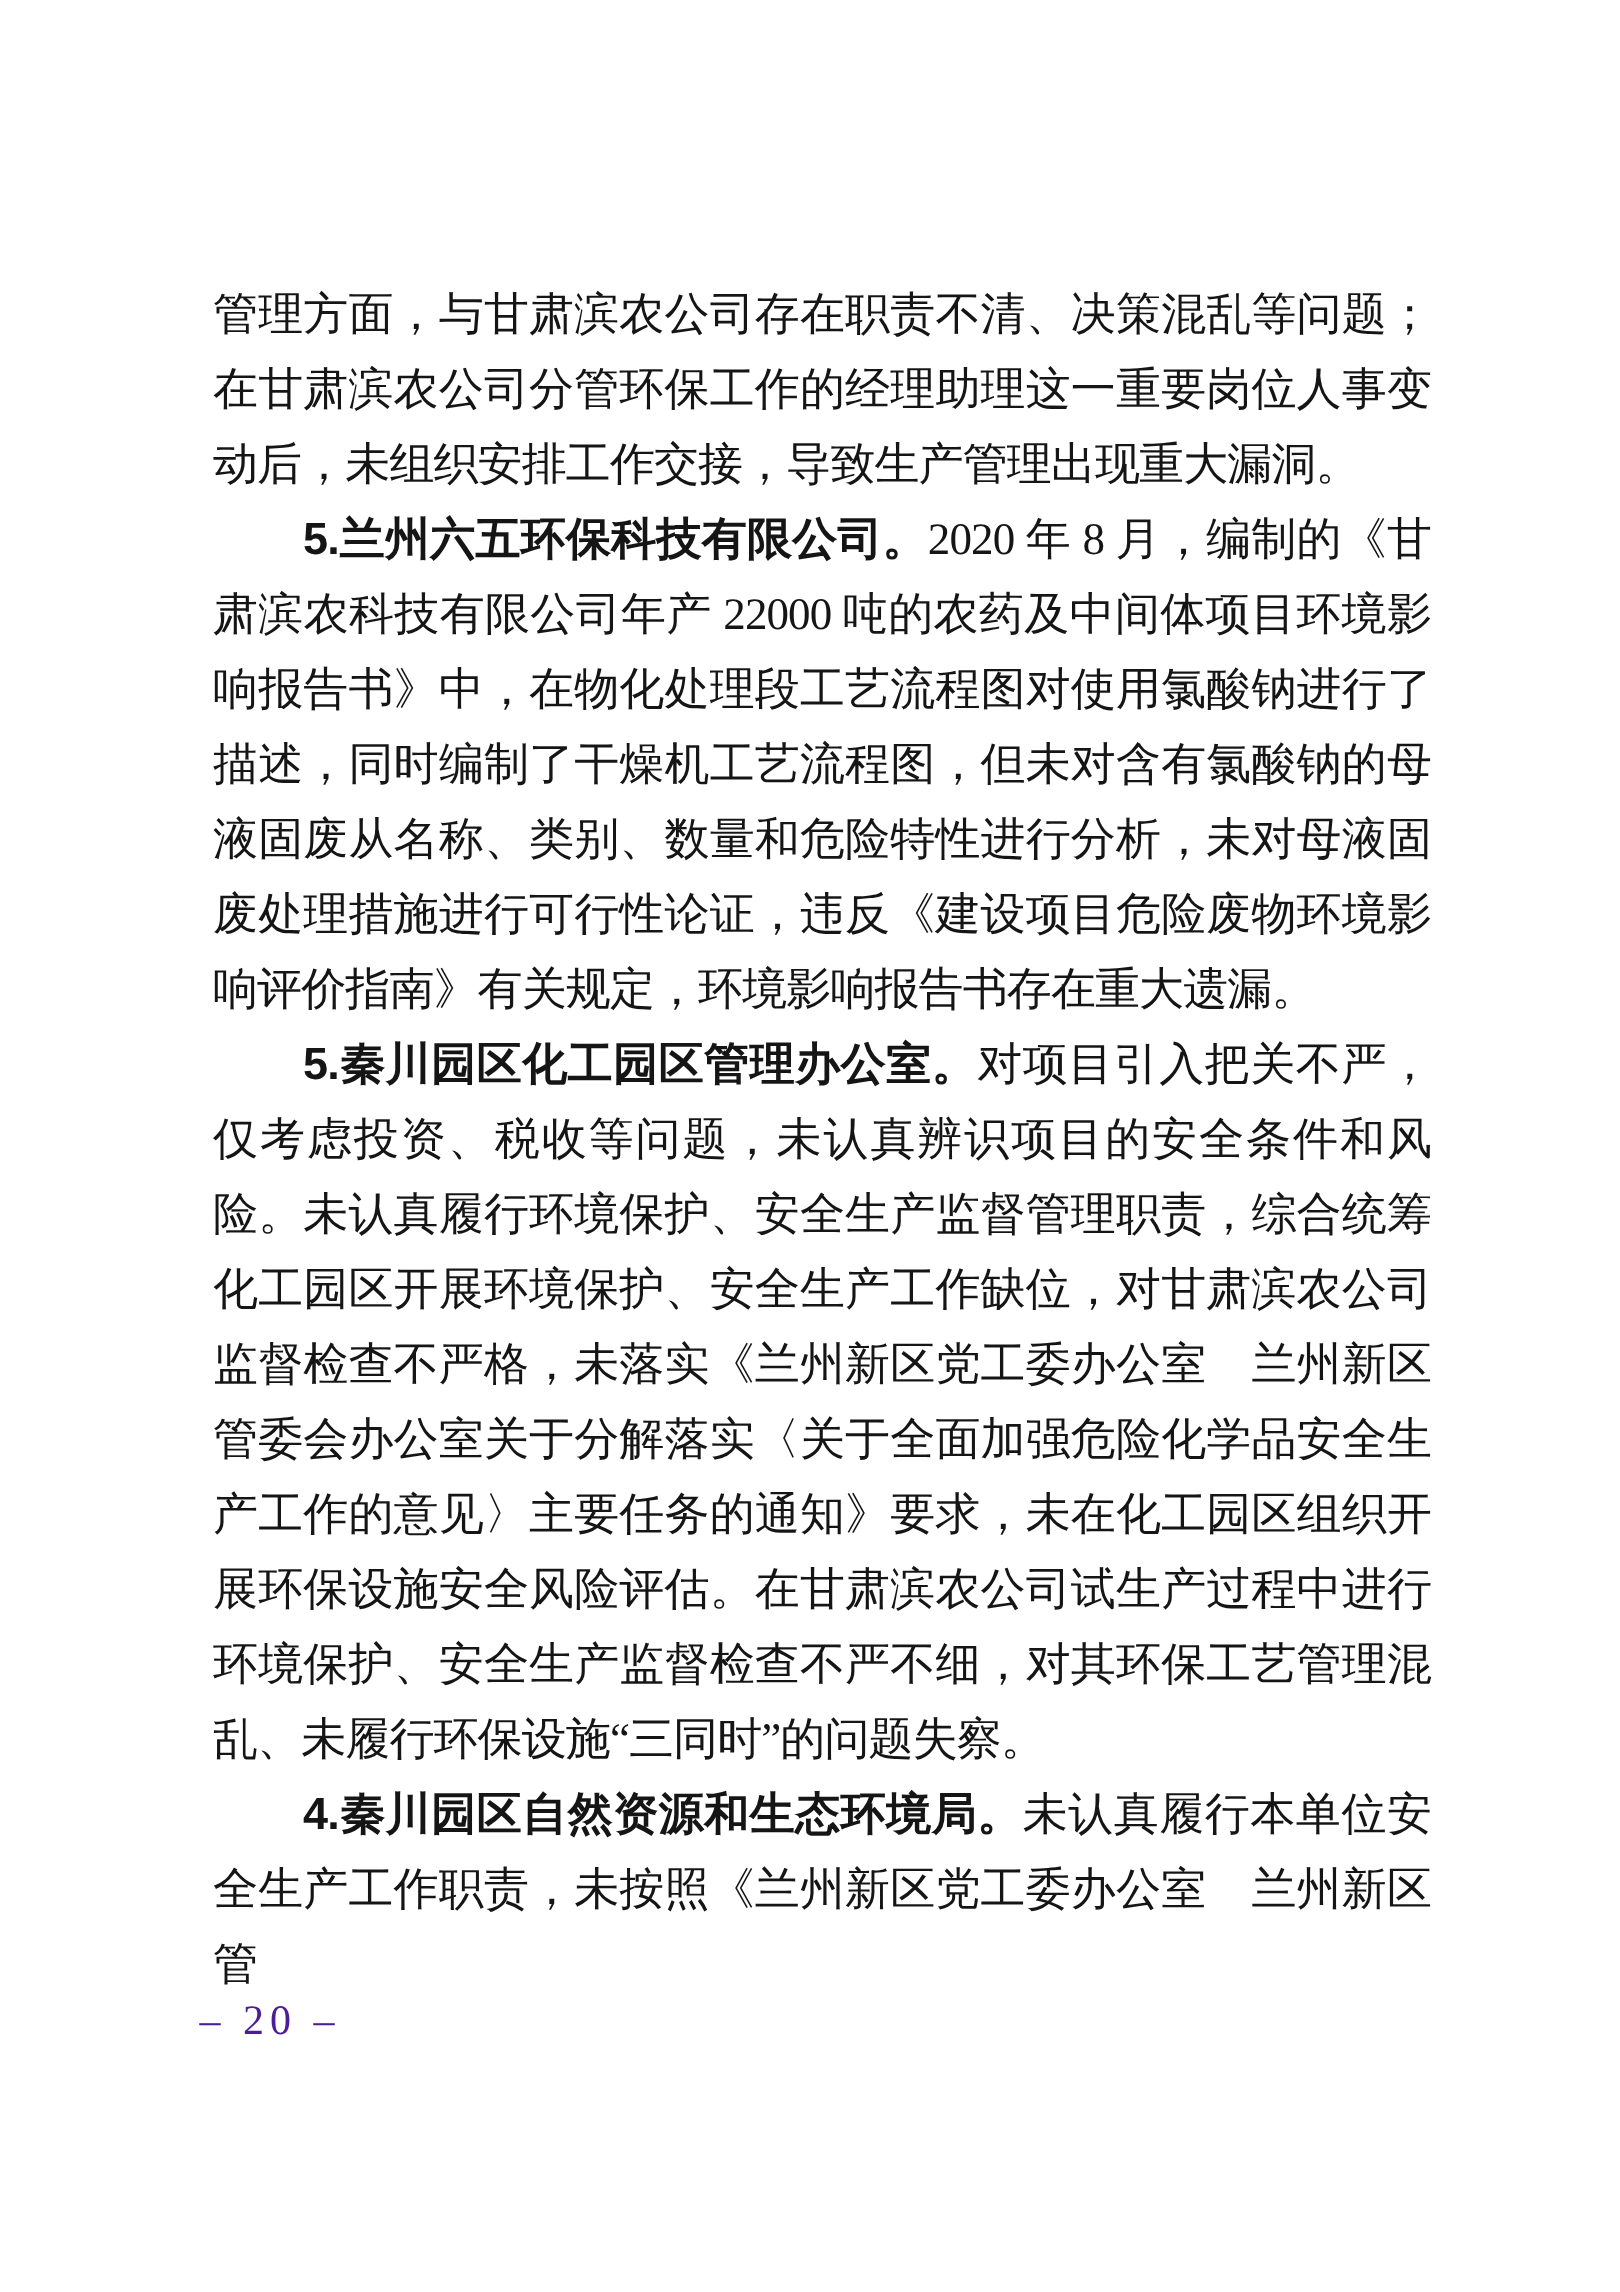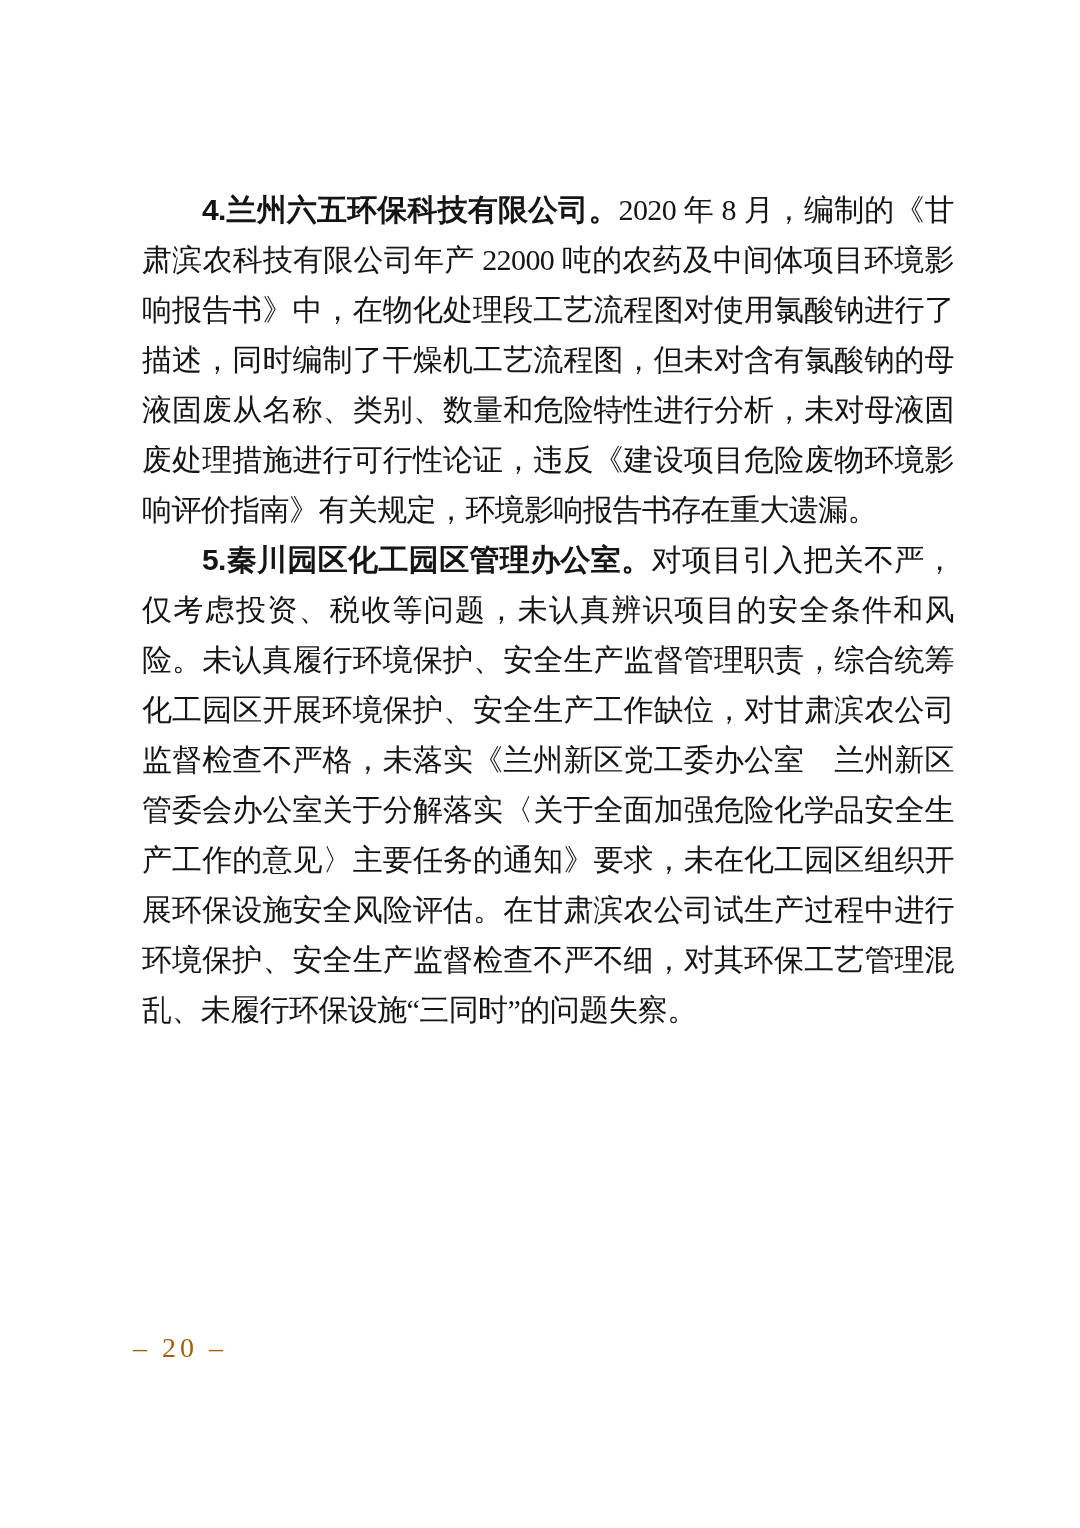--- a/index.html
+++ b/index.html
@@ -41,34 +41,36 @@
   .lead {
     font-weight: bold;
     font-family: "Liberation Sans", "DejaVu Sans", sans-serif;
   }
   .page-number {
     position: absolute;
     left: 133px;
     top: 1332px;
     font-size: 28px;
     letter-spacing: 4px;
-    color: #a16207;
+    color: #4c1d95;
     font-family: "Liberation Serif", "DejaVu Serif", serif;
   }
 </style>
 </head>
 <body>
 
 <div class="page">
 
   <div class="content">
 
+    <p class="para no-indent"><span class="body-text">管理方面，与甘肃滨农公司存在职责不清、决策混乱等问题；在甘肃滨农公司分管环保工作的经理助理这一重要岗位人事变动后，未组织安排工作交接，导致生产管理出现重大漏洞。</span></p>
 
-    <p class="para"><span class="lead">4.兰州六五环保科技有限公司。</span><span class="body-text">2020 年 8 月，编制的《甘肃滨农科技有限公司年产 22000 吨的农药及中间体项目环境影响报告书》中，在物化处理段工艺流程图对使用氯酸钠进行了描述，同时编制了干燥机工艺流程图，但未对含有氯酸钠的母液固废从名称、类别、数量和危险特性进行分析，未对母液固废处理措施进行可行性论证，违反《建设项目危险废物环境影响评价指南》有关规定，环境影响报告书存在重大遗漏。</span></p>
+    <p class="para"><span class="lead">5.兰州六五环保科技有限公司。</span><span class="body-text">2020 年 8 月，编制的《甘肃滨农科技有限公司年产 22000 吨的农药及中间体项目环境影响报告书》中，在物化处理段工艺流程图对使用氯酸钠进行了描述，同时编制了干燥机工艺流程图，但未对含有氯酸钠的母液固废从名称、类别、数量和危险特性进行分析，未对母液固废处理措施进行可行性论证，违反《建设项目危险废物环境影响评价指南》有关规定，环境影响报告书存在重大遗漏。</span></p>
 
     <p class="para"><span class="lead">5.秦川园区化工园区管理办公室。</span><span class="body-text">对项目引入把关不严，仅考虑投资、税收等问题，未认真辨识项目的安全条件和风险。未认真履行环境保护、安全生产监督管理职责，综合统筹化工园区开展环境保护、安全生产工作缺位，对甘肃滨农公司监督检查不严格，未落实《兰州新区党工委办公室　兰州新区管委会办公室关于分解落实〈关于全面加强危险化学品安全生产工作的意见〉主要任务的通知》要求，未在化工园区组织开展环保设施安全风险评估。在甘肃滨农公司试生产过程中进行环境保护、安全生产监督检查不严不细，对其环保工艺管理混乱、未履行环保设施“三同时”的问题失察。</span></p>
 
+    <p class="para"><span class="lead">4.秦川园区自然资源和生态环境局。</span><span class="body-text">未认真履行本单位安全生产工作职责，未按照《兰州新区党工委办公室　兰州新区管</span></p>
 
   </div>
 
   <div class="page-number">– 20 –</div>
 
 </div>
 
 </body></html>

